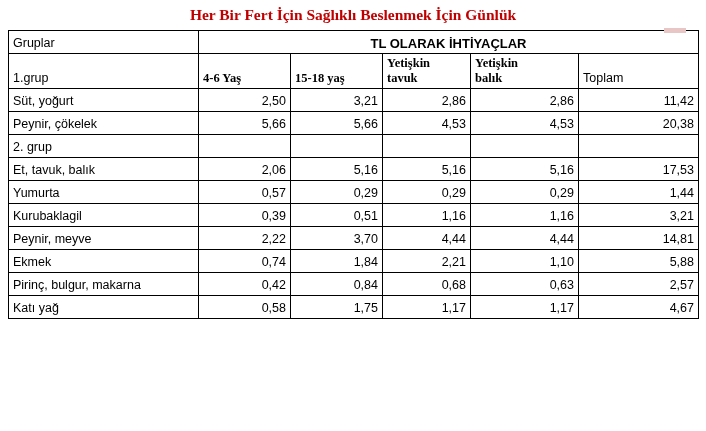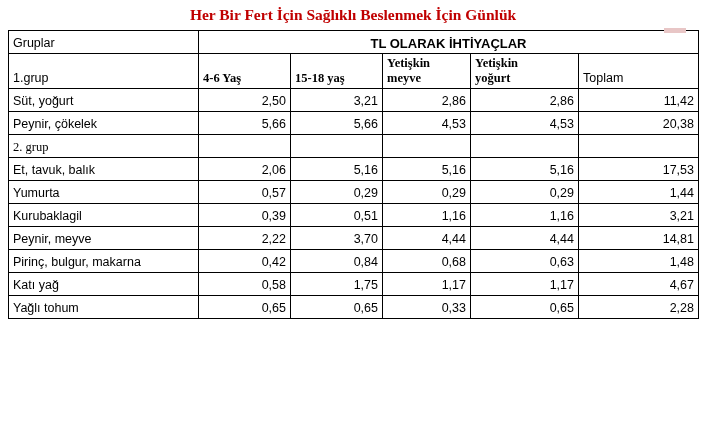--- a/index.html
+++ b/index.html
@@ -67,21 +67,20 @@
   }
   .hdr-two-line {
     font-weight: bold;
     line-height: 14px;
     white-space: normal;
     vertical-align: bottom;
     font-family: Liberation Serif, serif;
   }
   .grp-row td {
     text-align: left;
-    font-family: Liberation Serif, serif;
   }
   .stray-mark {
     position: absolute;
     right: 12px;
     top: -2px;
     width: 22px;
     height: 5px;
     background: #e8c6c6;
   }
   col.w-label { width: 190px; }
@@ -112,22 +111,22 @@
       </colgroup>
       <tbody>
         <tr>
           <td class="c-head-left">Gruplar</td>
           <td class="c-head-center" colspan="5">TL OLARAK İHTİYAÇLAR</td>
         </tr>
         <tr>
           <td class="c-head-left">1.grup</td>
           <td class="c-head-left hdr-two-line">4-6 Yaş</td>
           <td class="c-head-left hdr-two-line">15-18 yaş</td>
-          <td class="c-head-left hdr-two-line"><span>Yetişkin</span><br><span>meyve</span></td>
-          <td class="c-head-left hdr-two-line"><span>Yetişkin</span><br><span>yoğurt</span></td>
+          <td class="c-head-left hdr-two-line"><span>Yetişkin</span><br><span>tavuk</span></td>
+          <td class="c-head-left hdr-two-line"><span>Yetişkin</span><br><span>balık</span></td>
           <td class="c-head-left">Toplam</td>
         </tr>
       </tbody>
       <tbody id="rows-body">
           <tr>
             <td class="c-label">Süt, yoğurt</td>
             <td class="c-num">2,50</td>
             <td class="c-num">3,21</td>
             <td class="c-num">2,86</td>
             <td class="c-num">2,86</td>
@@ -175,40 +174,40 @@
           </tr>
           <tr>
             <td class="c-label">Peynir, meyve</td>
             <td class="c-num">2,22</td>
             <td class="c-num">3,70</td>
             <td class="c-num">4,44</td>
             <td class="c-num">4,44</td>
             <td class="c-num">14,81</td>
           </tr>
           <tr>
+            <td class="c-label">Ekmek</td>
+            <td class="c-num">0,74</td>
+            <td class="c-num">1,84</td>
+            <td class="c-num">2,21</td>
+            <td class="c-num">1,10</td>
+            <td class="c-num">5,88</td>
+          </tr>
+          <tr>
             <td class="c-label">Pirinç, bulgur, makarna</td>
             <td class="c-num">0,42</td>
             <td class="c-num">0,84</td>
             <td class="c-num">0,68</td>
             <td class="c-num">0,63</td>
-            <td class="c-num">1,48</td>
+            <td class="c-num">2,57</td>
           </tr>
           <tr>
             <td class="c-label">Katı yağ</td>
             <td class="c-num">0,58</td>
             <td class="c-num">1,75</td>
             <td class="c-num">1,17</td>
             <td class="c-num">1,17</td>
             <td class="c-num">4,67</td>
           </tr>
-          <tr>
-            <td class="c-label">Yağlı tohum</td>
-            <td class="c-num">0,65</td>
-            <td class="c-num">0,65</td>
-            <td class="c-num">0,33</td>
-            <td class="c-num">0,65</td>
-            <td class="c-num">2,28</td>
-          </tr>
         </tbody>
     </table>
   </div>
 
 </div>
 
 </body></html>

